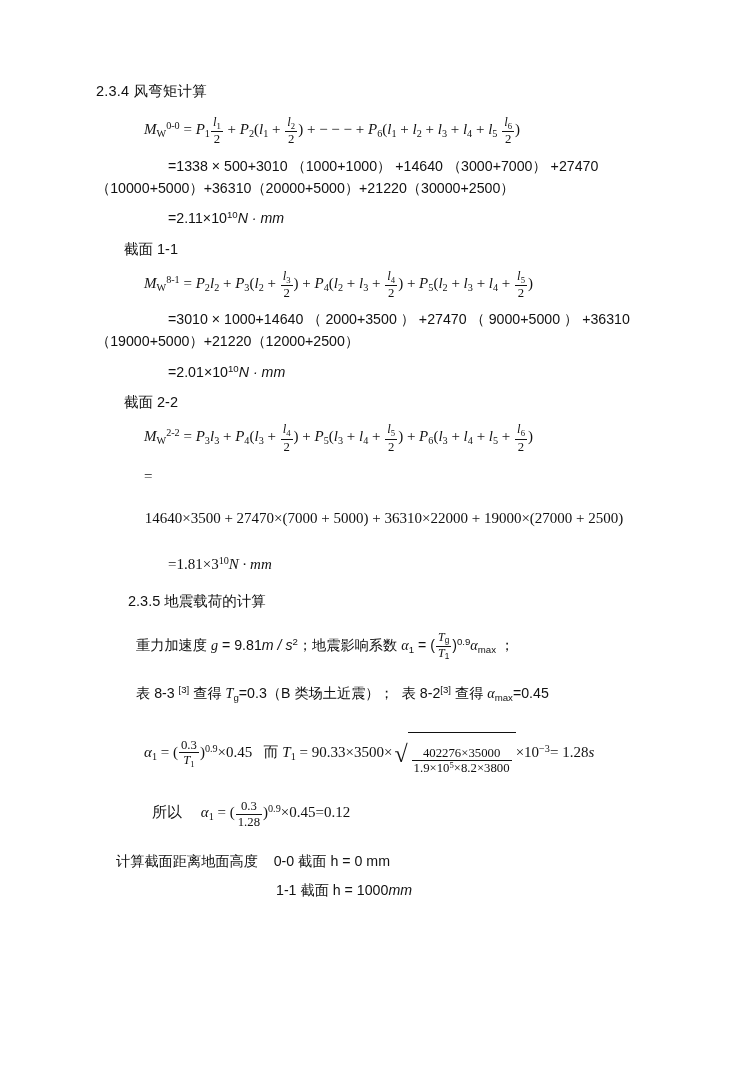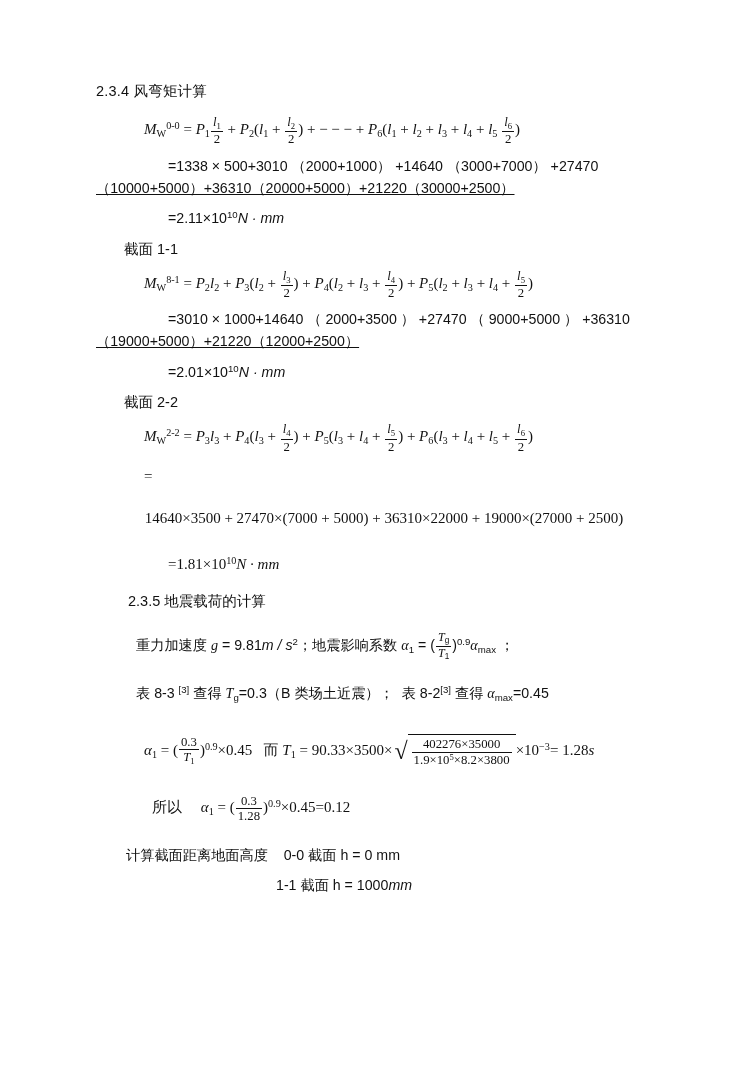--- a/index.html
+++ b/index.html
@@ -43,23 +43,23 @@
     font-family: "Liberation Sans", sans-serif;
     font-size: 14.5px;
     margin: 16px 0 6px 32px;
   }
   .para {
     font-family: "Liberation Sans", sans-serif;
     font-size: 14.2px;
     margin: 12px 0 0 40px;
     line-height: 1.5;
   }
-  .para.indent-lg { margin-left: 30px; }
+  .para.indent-lg { margin-left: 20px; }
   .para.indent-xl { margin-left: 72px; }
-  .para.no-indent { margin-left: 0; text-decoration: underline; }
+  .para.no-indent { margin-left: 0; }
 
   .formula {
     font-family: "Liberation Serif", serif;
     font-size: 15px;
     margin: 10px 0 0 48px;
     line-height: 1.6;
     white-space: nowrap;
   }
   .formula.center {
     margin-left: 0;
@@ -102,21 +102,21 @@
   .sqrt {
     display: inline-block;
     vertical-align: middle;
     position: relative;
     padding-left: 2px;
   }
   .sqrt > .rad { font-size: 1.6em; vertical-align: -0.18em; }
   .sqrt > .body {
     display: inline-block;
     border-top: 1px solid #111;
-    padding: 2px 3px 0 3px;
+    padding: 13px 3px 0 3px;
     vertical-align: middle;
   }
 </style>
 </head>
 <body>
 
 <div class="page">
   <div class="content">
 
     <div class="heading">2.3.4 风弯矩计算</div>
@@ -126,21 +126,21 @@
       <span class="mathvar">M</span><sub>W</sub><sup>0-0</sup>
       = <span class="mathvar">P</span><sub>1</sub><span class="frac"><span class="num"><span class="mathvar">l</span><sub>1</sub></span><span class="den">2</span></span>
       + <span class="mathvar">P</span><sub>2</sub>(<span class="mathvar">l</span><sub>1</sub> +
       <span class="frac"><span class="num"><span class="mathvar">l</span><sub>2</sub></span><span class="den">2</span></span>)
       + − − − + <span class="mathvar">P</span><sub>6</sub>(<span class="mathvar">l</span><sub>1</sub> +
       <span class="mathvar">l</span><sub>2</sub> + <span class="mathvar">l</span><sub>3</sub> +
       <span class="mathvar">l</span><sub>4</sub> + <span class="mathvar">l</span><sub>5</sub>
       <span class="frac"><span class="num"><span class="mathvar">l</span><sub>6</sub></span><span class="den">2</span></span>)
     </div>
 
-    <div class="result">=1338 × 500+3010 （2000+1000） +14640 （3000+7000） +27470</div>
+    <div class="result">=1338 × 500+3010 （1000+1000） +14640 （3000+7000） +27470</div>
     <div class="para no-indent cont">（10000+5000）+36310（20000+5000）+21220（30000+2500）</div>
 
     <div class="result">
       <span>=2.11×10</span><sup>10</sup><span class="it">N · mm</span>
     </div>
 
     <div class="subheading">截面 1-1</div>
 
     <div class="formula">
       <span class="mathvar">M</span><sub>W</sub><sup>8-1</sup>
@@ -175,21 +175,21 @@
       + <span class="mathvar">P</span><sub>6</sub>(<span class="mathvar">l</span><sub>3</sub> +
       <span class="mathvar">l</span><sub>4</sub> + <span class="mathvar">l</span><sub>5</sub> +
       <span class="frac"><span class="num"><span class="mathvar">l</span><sub>6</sub></span><span class="den">2</span></span>)
     </div>
 
     <div class="formula">=</div>
 
     <div class="formula center" style="margin-top:18px;">14640×3500 + 27470×(7000 + 5000) + 36310×22000 + 19000×(27000 + 2500)</div>
 
     <div class="formula deep" style="margin-top:22px;">
-      <span>=1.81×10</span><sup>10</sup><span class="it">N · mm</span>
+      <span>=1.81×3</span><sup>10</sup><span class="it">N · mm</span>
     </div>
 
     <div class="section-label">2.3.5 地震载荷的计算</div>
 
 
     <div class="para" style="margin-top:20px;">
       <span>重力加速度 </span><span class="mathvar">g</span><span> = 9.81</span><span class="it">m / s</span><sup>2</sup><span>；地震影响系数 </span><span class="mathvar">α</span><sub>1</sub><span> = (</span><span class="frac"><span class="num"><span class="mathvar">T</span><sub>g</sub></span><span class="den"><span class="mathvar">T</span><sub>1</sub></span></span>)<sup>0.9</sup><span class="mathvar">α</span><sub>max</sub><span> ；</span>
     </div>
 
     <div class="para" style="margin-top:22px;">

